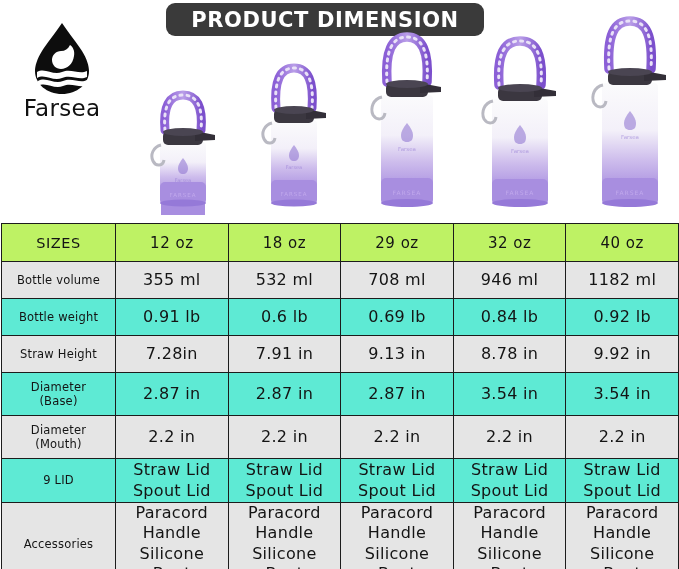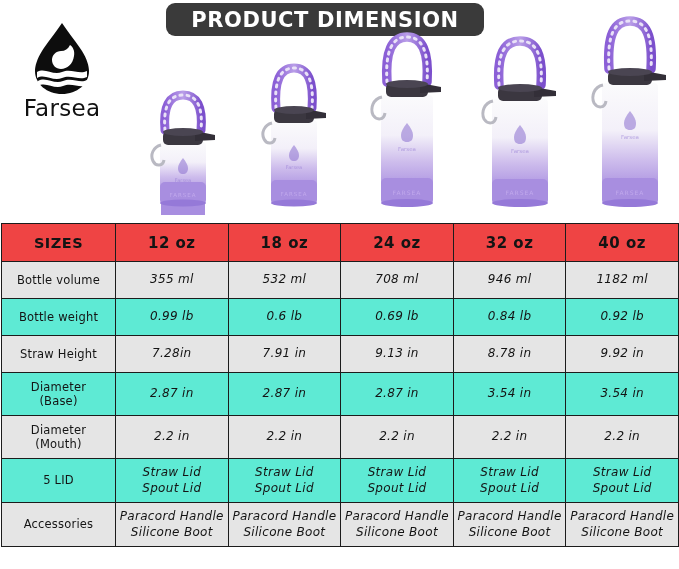--- a/index.html
+++ b/index.html
@@ -43,27 +43,27 @@
   #spec-table col.c0 { width: 114px; }
   #spec-table col.cx { width: 112.6px; }
   #spec-table td, #spec-table th {
     border: 1px solid #1c1c1c;
     text-align: center;
     vertical-align: middle;
     font-family: "DejaVu Sans", sans-serif;
     color: #141414;
     padding: 0 2px;
   }
-  thead th { height: 38px; font-size: 15px; font-weight: 700; letter-spacing: .5px; background: #ef4444; }
+  thead th { height: 38px; font-size: 15px; font-weight: 400; letter-spacing: .5px; background: #bef264; }
   thead th.label-h { font-size: 14.5px; }
   tbody tr { height: 37px; }
   tbody tr.shade td { background: #e5e5e5; }
   tbody tr.plain td { background: #5eead4; }
   td.rowlabel { font-size: 11.5px; font-weight: 400; letter-spacing: .2px; line-height: 1.22; }
-  td.val { font-size: 12px; letter-spacing: .3px; line-height: 1.28; font-style: italic; }
+  td.val { font-size: 16px; letter-spacing: .3px; line-height: 1.28; }
   tr.two-line { height: 44px; }
   tr.tall { height: 43px; }
   .sub { display: block; }
 </style>
 </head>
 <body>
 
 <div id="page">
 
   <div id="hero">
@@ -232,37 +232,37 @@
         <col class="cx">
         <col class="cx">
         <col class="cx">
         <col class="cx">
     </colgroup>
     <thead>
       <tr>
         <th class="label-h">SIZES</th>
         <th>12 oz</th>
         <th>18 oz</th>
-        <th>24 oz</th>
+        <th>29 oz</th>
         <th>32 oz</th>
         <th>40 oz</th>
       </tr>
     </thead>
     <tbody>
       <tr class="shade">
         <td class="rowlabel">Bottle volume</td>
         <td class="val">355 ml</td>
         <td class="val">532 ml</td>
         <td class="val">708 ml</td>
         <td class="val">946 ml</td>
         <td class="val">1182 ml</td>
       </tr>
       <tr class="plain">
         <td class="rowlabel">Bottle weight</td>
-        <td class="val">0.99 lb</td>
+        <td class="val">0.91 lb</td>
         <td class="val">0.6 lb</td>
         <td class="val">0.69 lb</td>
         <td class="val">0.84 lb</td>
         <td class="val">0.92 lb</td>
       </tr>
       <tr class="shade">
         <td class="rowlabel">Straw Height</td>
         <td class="val">7.28in</td>
         <td class="val">7.91 in</td>
         <td class="val">9.13 in</td>
@@ -285,21 +285,21 @@
           <span class="sub">Diameter</span>
           <span class="sub">(Mouth)</span>
         </td>
         <td class="val">2.2 in</td>
         <td class="val">2.2 in</td>
         <td class="val">2.2 in</td>
         <td class="val">2.2 in</td>
         <td class="val">2.2 in</td>
       </tr>
       <tr class="plain two-line">
-        <td class="rowlabel">5 LID</td>
+        <td class="rowlabel">9 LID</td>
         <td class="val">
           <span class="sub">Straw Lid</span>
           <span class="sub">Spout Lid</span>
         </td>
         <td class="val">
           <span class="sub">Straw Lid</span>
           <span class="sub">Spout Lid</span>
         </td>
         <td class="val">
           <span class="sub">Straw Lid</span>

